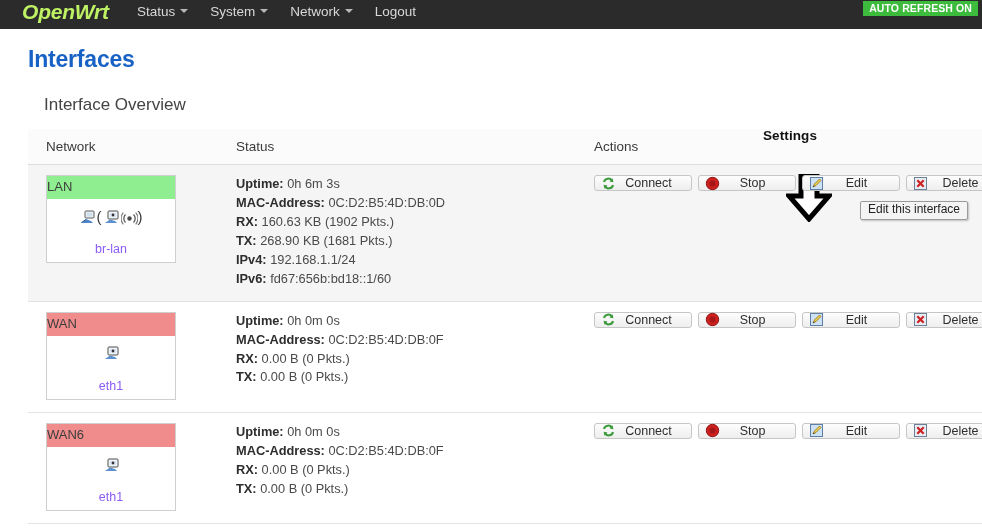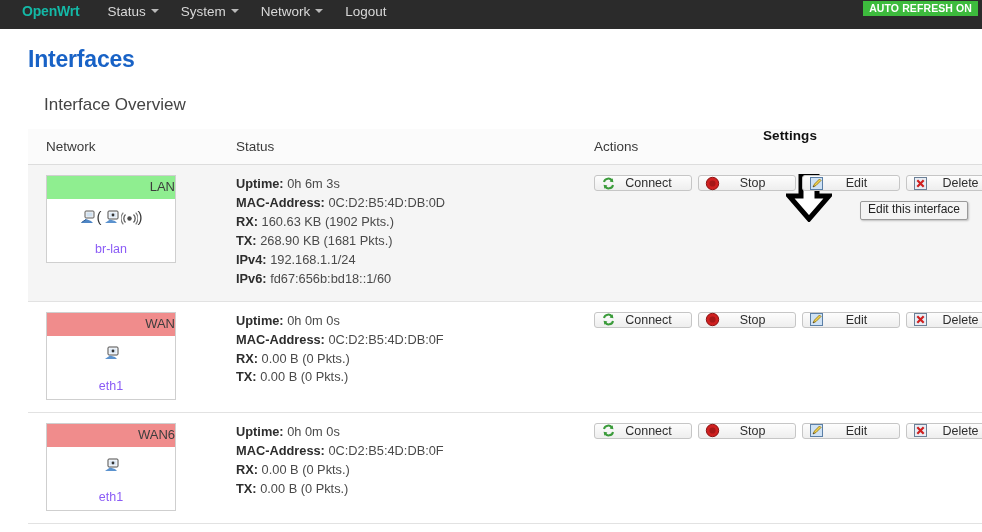--- a/index.html
+++ b/index.html
@@ -27,29 +27,30 @@
     box-sizing: border-box;
   }
   .navbar:after {
     content: "";
     position: absolute;
     left: 0; right: 0; bottom: -7px;
     height: 7px;
     background: #2b2b2b;
   }
   .brand {
-    color: #14b8a6;
-    font-size: 14px;
+    color: #bef264;
+    font-size: 21px;
     font-weight: bold;
     letter-spacing: -0.2px;
     line-height: 1;
     margin-right: 28px;
     position: relative;
     z-index: 3;
     white-space: nowrap;
+    font-style: italic;
   }
   .nav-items {
     display: flex;
     align-items: center;
     position: relative;
     z-index: 3;
     gap: 22px;
   }
   .nav-item {
     color: #d8d8d8;
@@ -150,21 +151,21 @@
   tr.row-shaded td { background: #f5f5f5; }
 
   
   .net-box {
     width: 130px;
     border: 1px solid #cfcfcf;
     background: #ffffff;
     box-sizing: border-box;
   }
   .net-badge {
-    text-align: right;
+    text-align: left;
     font-size: 13px;
     color: #3d3d3d;
     padding: 4px 0 5px 0;
     line-height: 1.1;
   }
   .badge-up   { background: #8fee90; }
   .badge-down { background: #f08c8c; }
   .net-body {
     text-align: center;
     padding: 7px 0 6px 0;

